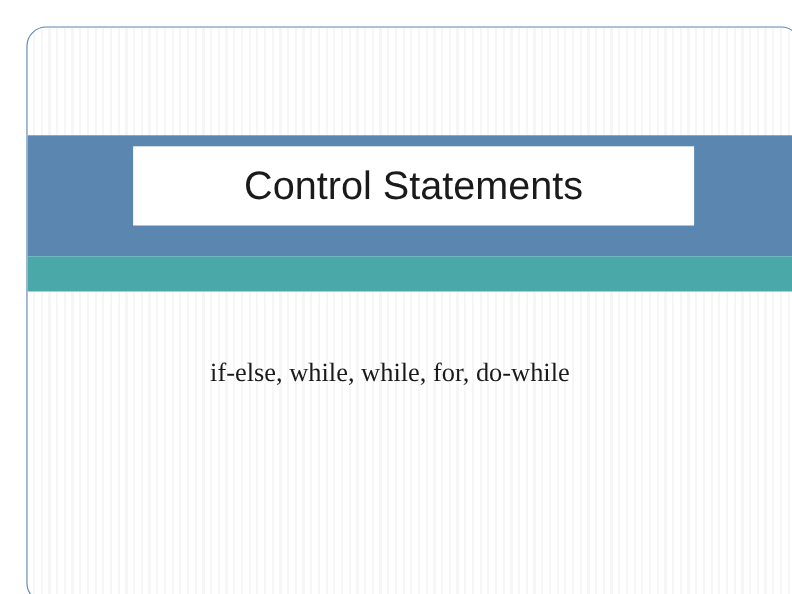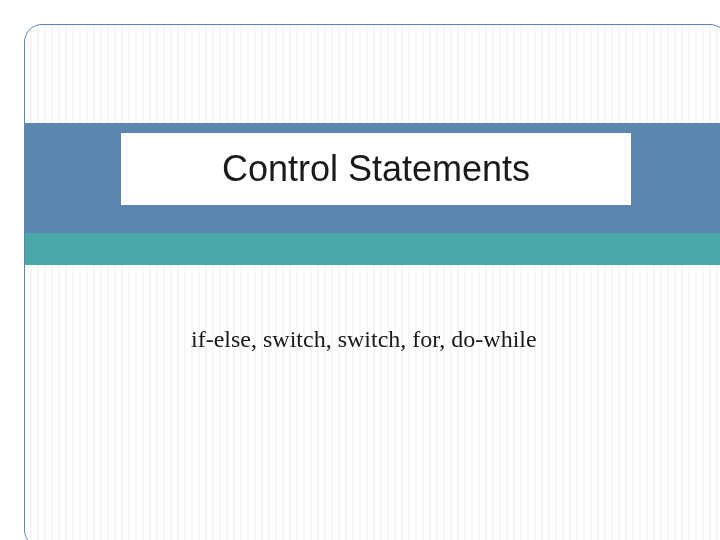--- a/index.html
+++ b/index.html
@@ -76,14 +76,14 @@
 </head>
 <body>
 
 <div class="slide-frame">
   <div class="title-band">
     <div class="title-inner">
       <div class="title-text">Control Statements</div>
     </div>
   </div>
   <div class="teal-band"></div>
-  <div class="subtitle">if-else, switch, switch, for, do-while</div>
+  <div class="subtitle">if-else, while, while, for, do-while</div>
 </div>
 
 </body></html>

